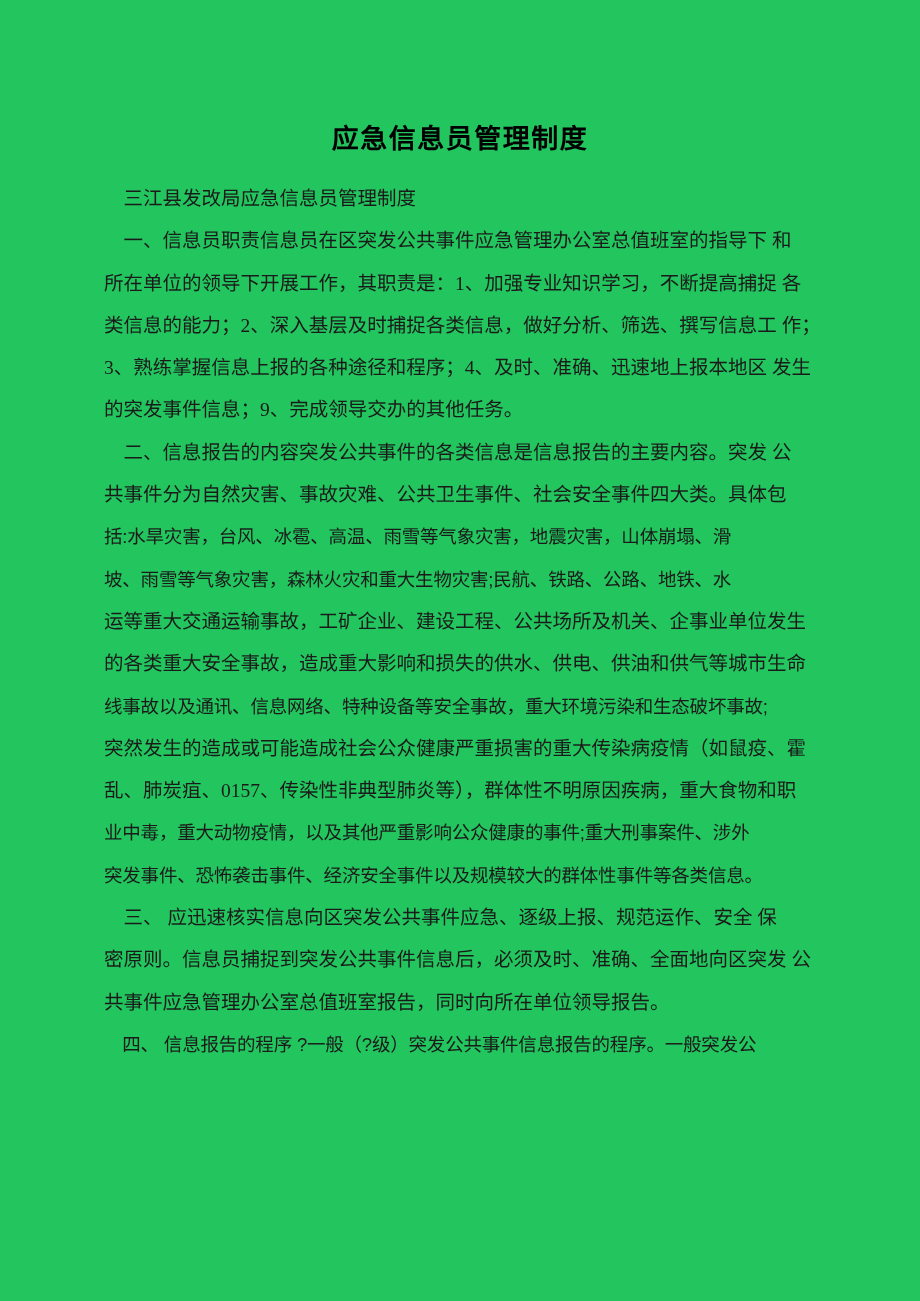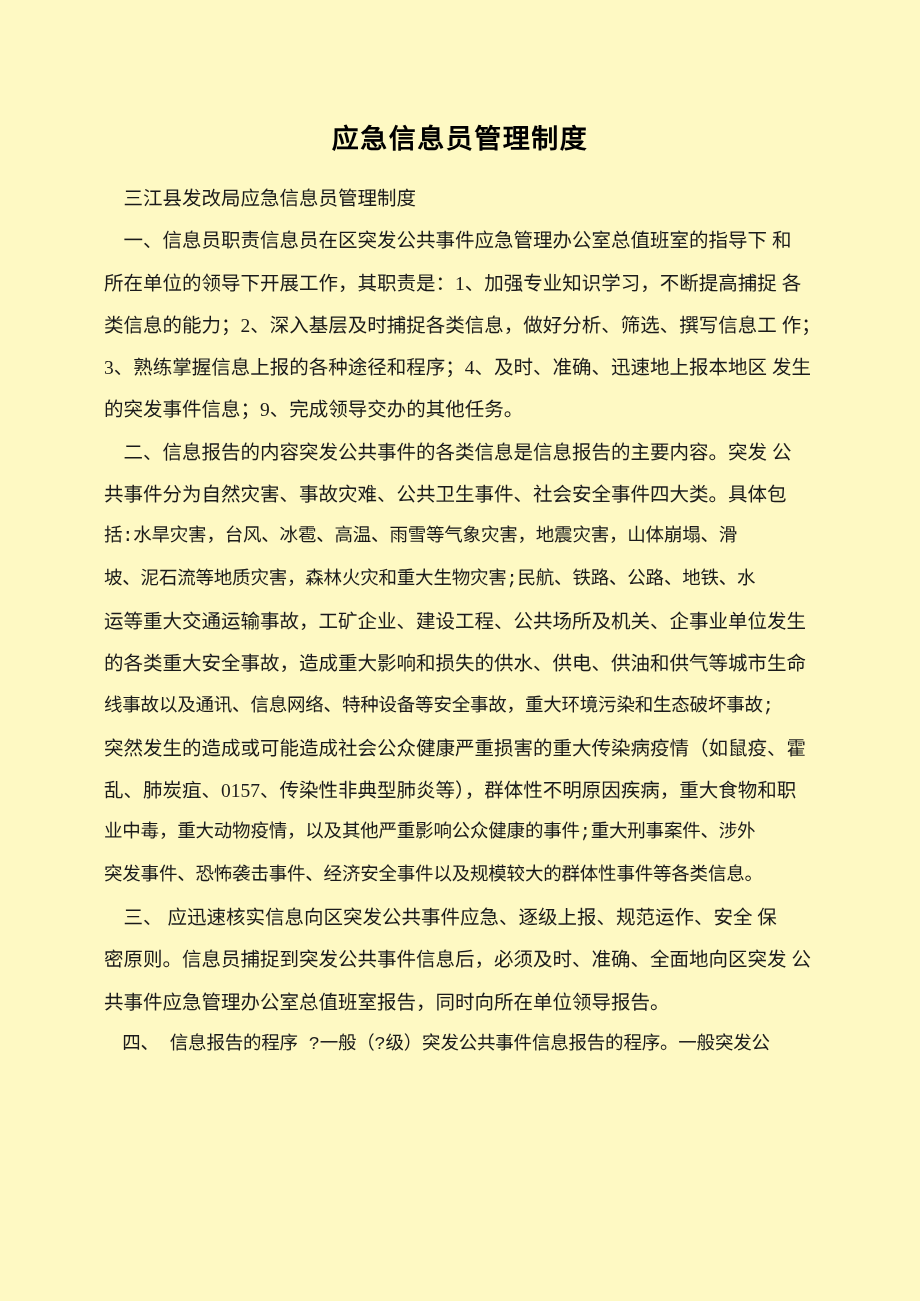--- a/index.html
+++ b/index.html
@@ -13,21 +13,21 @@
     font-family: "DejaVu Serif", "Liberation Serif", serif;
     color: #1a1a1a;
     -webkit-font-smoothing: antialiased;
   }
 
   .page {
     position: relative;
     width: 920px;
     height: 1301px;
     margin: 0 auto;
-    background: #fef9c3;
+    background: #22c55e;
     overflow: hidden;
     box-sizing: border-box;
   }
 
   
   .doc-title {
     position: absolute;
     top: 104px;
     left: 0;
     width: 920px;
@@ -52,21 +52,21 @@
   .line {
     display: block;
     font-size: 19.5px;
     line-height: 42.3px;
     white-space: pre;
     color: #1a1a1a;
   }
 
   
   .line.dense {
-    font-family: Liberation Mono, monospace;
+    font-family: Liberation Sans, sans-serif;
     font-size: 18.5px;
     letter-spacing: -0.2px;
   }
 
   .line.serif {
     font-family: Liberation Serif, serif;
   }
 </style>
 </head>
 <body>
@@ -79,21 +79,21 @@
 
     <span class="line serif">　三江县发改局应急信息员管理制度</span>
     <span class="line serif">　一、信息员职责信息员在区突发公共事件应急管理办公室总值班室的指导下 和</span>
     <span class="line serif">所在单位的领导下开展工作，其职责是：1、加强专业知识学习，不断提高捕捉 各</span>
     <span class="line serif">类信息的能力；2、深入基层及时捕捉各类信息，做好分析、筛选、撰写信息工 作；</span>
     <span class="line serif">3、熟练掌握信息上报的各种途径和程序；4、及时、准确、迅速地上报本地区 发生</span>
     <span class="line serif">的突发事件信息；9、完成领导交办的其他任务。</span>
     <span class="line serif">　二、信息报告的内容突发公共事件的各类信息是信息报告的主要内容。突发 公</span>
     <span class="line serif">共事件分为自然灾害、事故灾难、公共卫生事件、社会安全事件四大类。具体包</span>
     <span class="line dense">括:水旱灾害，台风、冰雹、高温、雨雪等气象灾害，地震灾害，山体崩塌、滑</span>
-    <span class="line dense">坡、泥石流等地质灾害，森林火灾和重大生物灾害;民航、铁路、公路、地铁、水</span>
+    <span class="line dense">坡、雨雪等气象灾害，森林火灾和重大生物灾害;民航、铁路、公路、地铁、水</span>
     <span class="line serif">运等重大交通运输事故，工矿企业、建设工程、公共场所及机关、企事业单位发生</span>
     <span class="line serif">的各类重大安全事故，造成重大影响和损失的供水、供电、供油和供气等城市生命</span>
     <span class="line dense">线事故以及通讯、信息网络、特种设备等安全事故，重大环境污染和生态破坏事故;</span>
     <span class="line serif">突然发生的造成或可能造成社会公众健康严重损害的重大传染病疫情（如鼠疫、霍</span>
     <span class="line serif">乱、肺炭疽、0157、传染性非典型肺炎等），群体性不明原因疾病，重大食物和职</span>
     <span class="line dense">业中毒，重大动物疫情，以及其他严重影响公众健康的事件;重大刑事案件、涉外</span>
     <span class="line dense">突发事件、恐怖袭击事件、经济安全事件以及规模较大的群体性事件等各类信息。</span>
     <span class="line serif">　三、 应迅速核实信息向区突发公共事件应急、逐级上报、规范运作、安全 保</span>
     <span class="line serif">密原则。信息员捕捉到突发公共事件信息后，必须及时、准确、全面地向区突发 公</span>
     <span class="line serif">共事件应急管理办公室总值班室报告，同时向所在单位领导报告。</span>

